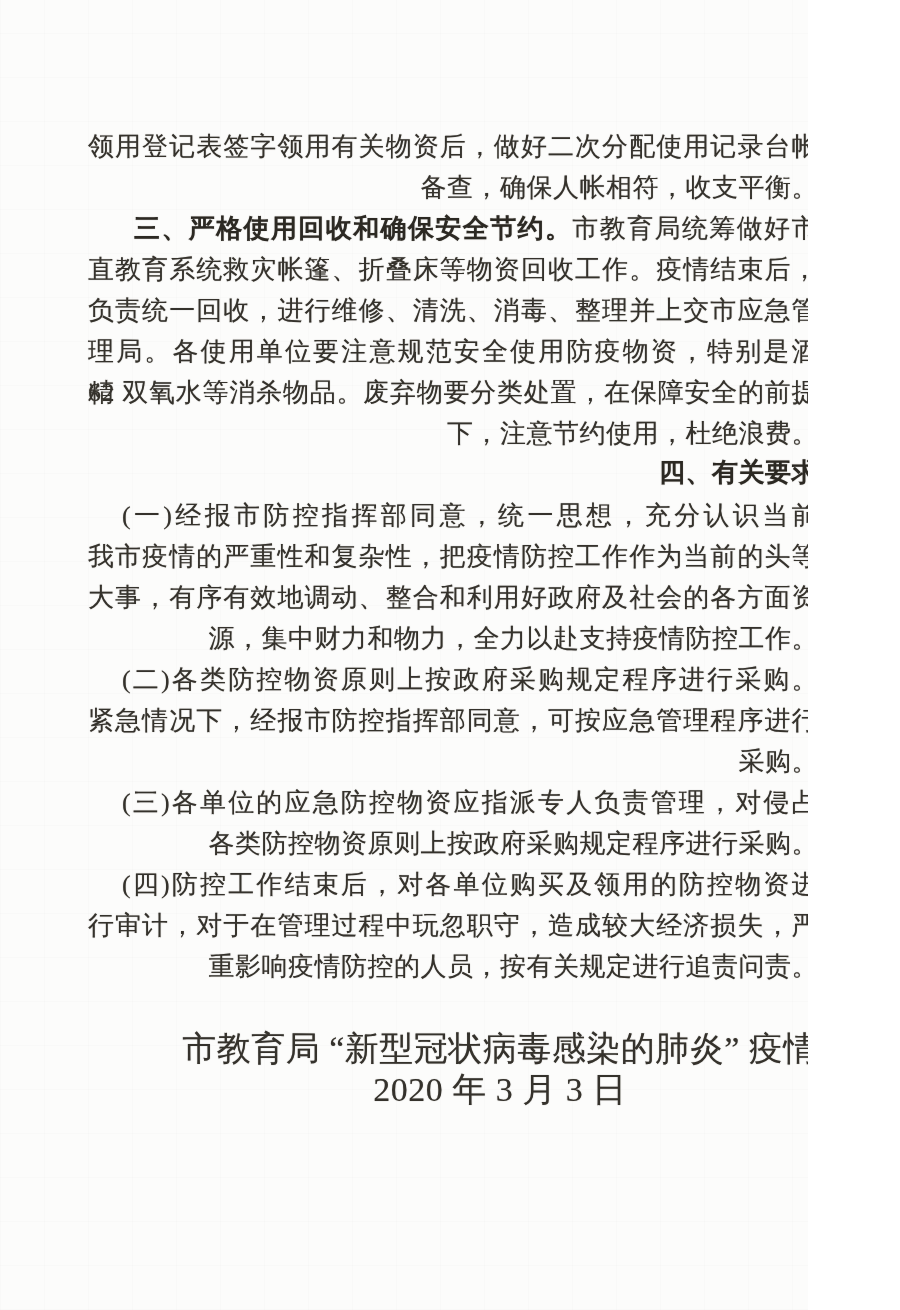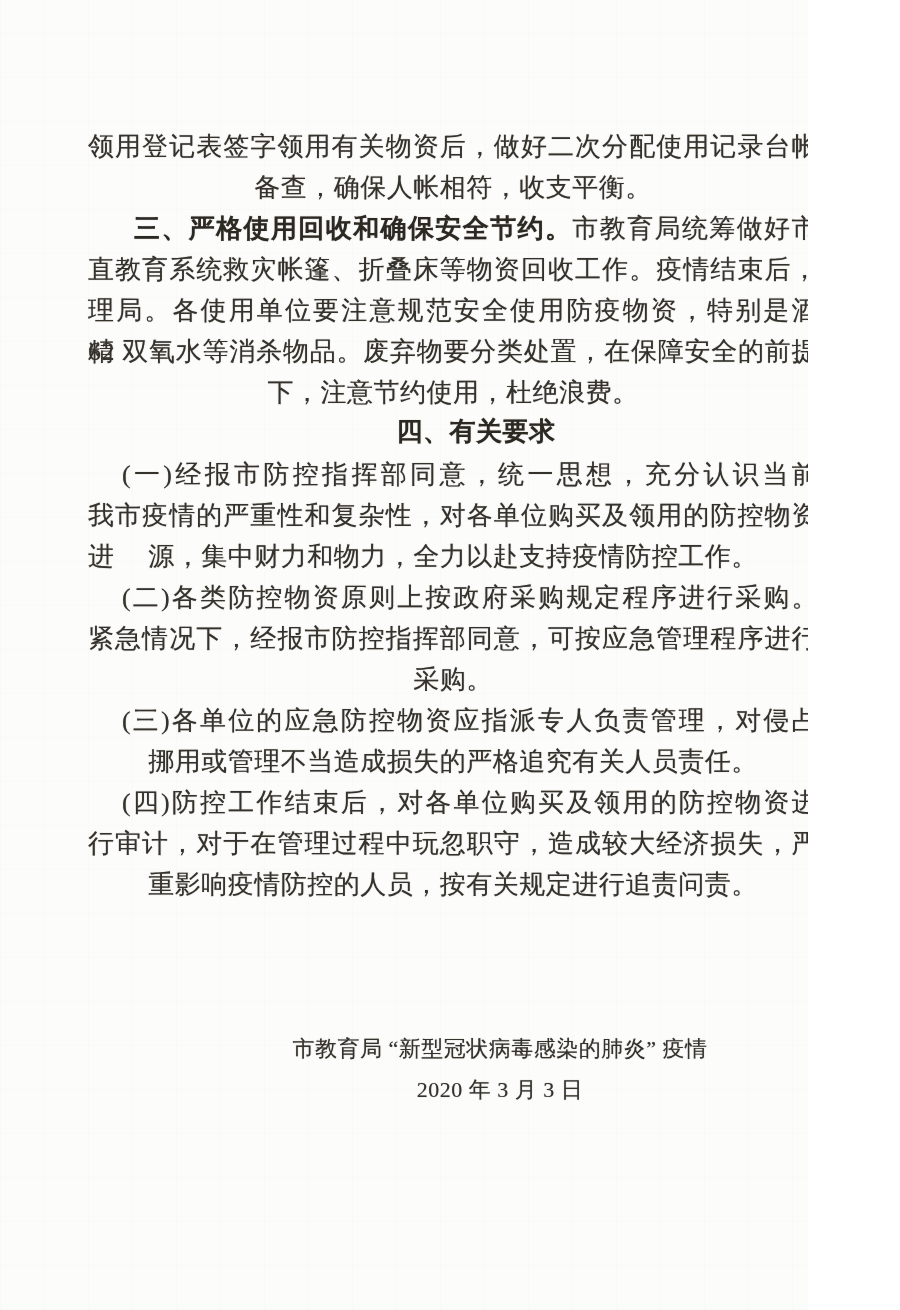--- a/index.html
+++ b/index.html
@@ -24,21 +24,21 @@
     left: 88px;
     top: 126px;
     width: 730px;
   }
   .line {
     height: 41px;
     line-height: 41px;
     font-size: 26px;
     letter-spacing: 0.5px;
     white-space: nowrap;
-    text-align: center;
+    text-align: right;
     text-shadow: 0 0 1px rgba(70,64,56,0.55);
   }
   .line.fill {
     white-space: normal;
     text-align: justify;
     text-align-last: justify;
   }
   .ind-h { padding-left: 46px; }
   .ind-p { padding-left: 34px; }
   .bold, .line .bold {
@@ -49,48 +49,50 @@
   .signature {
     position: absolute;
     left: 150px;
     top: 1028px;
     width: 700px;
     text-align: center;
   }
   .sig-line {
     height: 41px;
     line-height: 41px;
-    font-size: 22px;
+    font-size: 34px;
     letter-spacing: 0.5px;
     white-space: nowrap;
     text-shadow: 0 0 1px rgba(70,64,56,0.55);
   }
 </style>
 </head>
 <body>
 
 <div class="page">
 
   <div class="body-text">
     <div class="line fill">领用登记表签字领用有关物资后，做好二次分配使用记录台帐</div>
     <div class="line">备查，确保人帐相符，收支平衡。</div>
     <div class="line fill ind-h"><span class="bold">三、严格使用回收和确保安全节约。</span><span>市教育局统筹做好市</span></div>
     <div class="line fill">直教育系统救灾帐篷、折叠床等物资回收工作。疫情结束后，</div>
+    <div class="line fill">负责统一回收，进行维修、清洗、消毒、整理并上交市应急管</div>
     <div class="line fill">理局。各使用单位要注意规范安全使用防疫物资，特别是酒精、</div>
     <div class="line fill">62 双氧水等消杀物品。废弃物要分类处置，在保障安全的前提</div>
     <div class="line">下，注意节约使用，杜绝浪费。</div>
     <div class="line bold ind-h">四、有关要求</div>
     <div class="line fill ind-p">(一)经报市防控指挥部同意，统一思想，充分认识当前</div>
-    <div class="line fill">我市疫情的严重性和复杂性，对各单位购买及领用的防控物资进</div>
+    <div class="line fill">我市疫情的严重性和复杂性，把疫情防控工作作为当前的头等</div>
+    <div class="line fill">大事，有序有效地调动、整合和利用好政府及社会的各方面资</div>
     <div class="line">源，集中财力和物力，全力以赴支持疫情防控工作。</div>
     <div class="line fill ind-p">(二)各类防控物资原则上按政府采购规定程序进行采购。</div>
     <div class="line fill">紧急情况下，经报市防控指挥部同意，可按应急管理程序进行</div>
     <div class="line">采购。</div>
     <div class="line fill ind-p">(三)各单位的应急防控物资应指派专人负责管理，对侵占</div>
-    <div class="line">挪用或管理不当造成损失的严格追究有关人员责任。</div>
+    <div class="line">各类防控物资原则上按政府采购规定程序进行采购。</div>
     <div class="line fill ind-p">(四)防控工作结束后，对各单位购买及领用的防控物资进</div>
     <div class="line fill">行审计，对于在管理过程中玩忽职守，造成较大经济损失，严</div>
     <div class="line">重影响疫情防控的人员，按有关规定进行追责问责。</div>
   </div>
 
   <div class="signature">
     <div class="sig-line">市教育局 “新型冠状病毒感染的肺炎” 疫情</div>
     <div class="sig-line">2020 年 3 月 3 日</div>
   </div>
 

